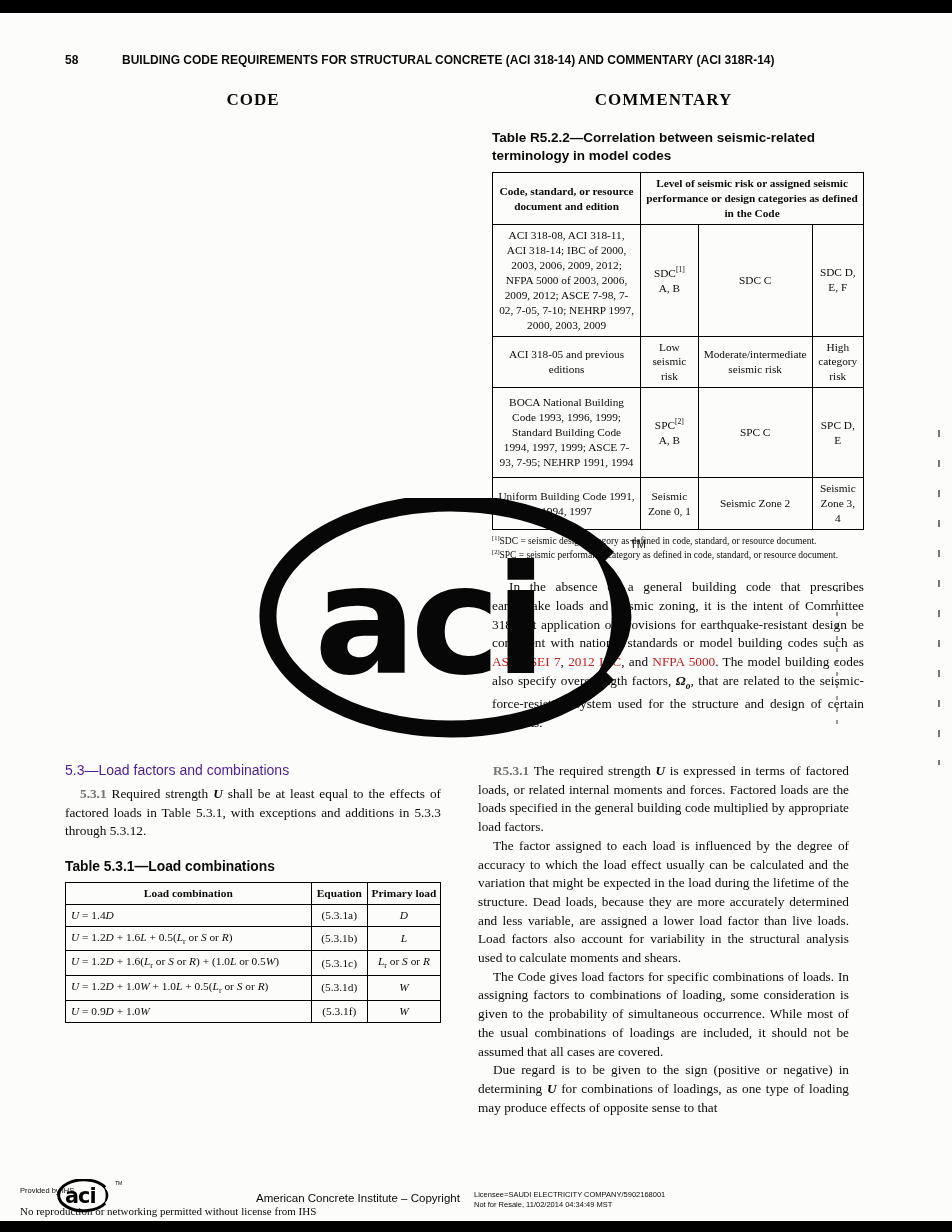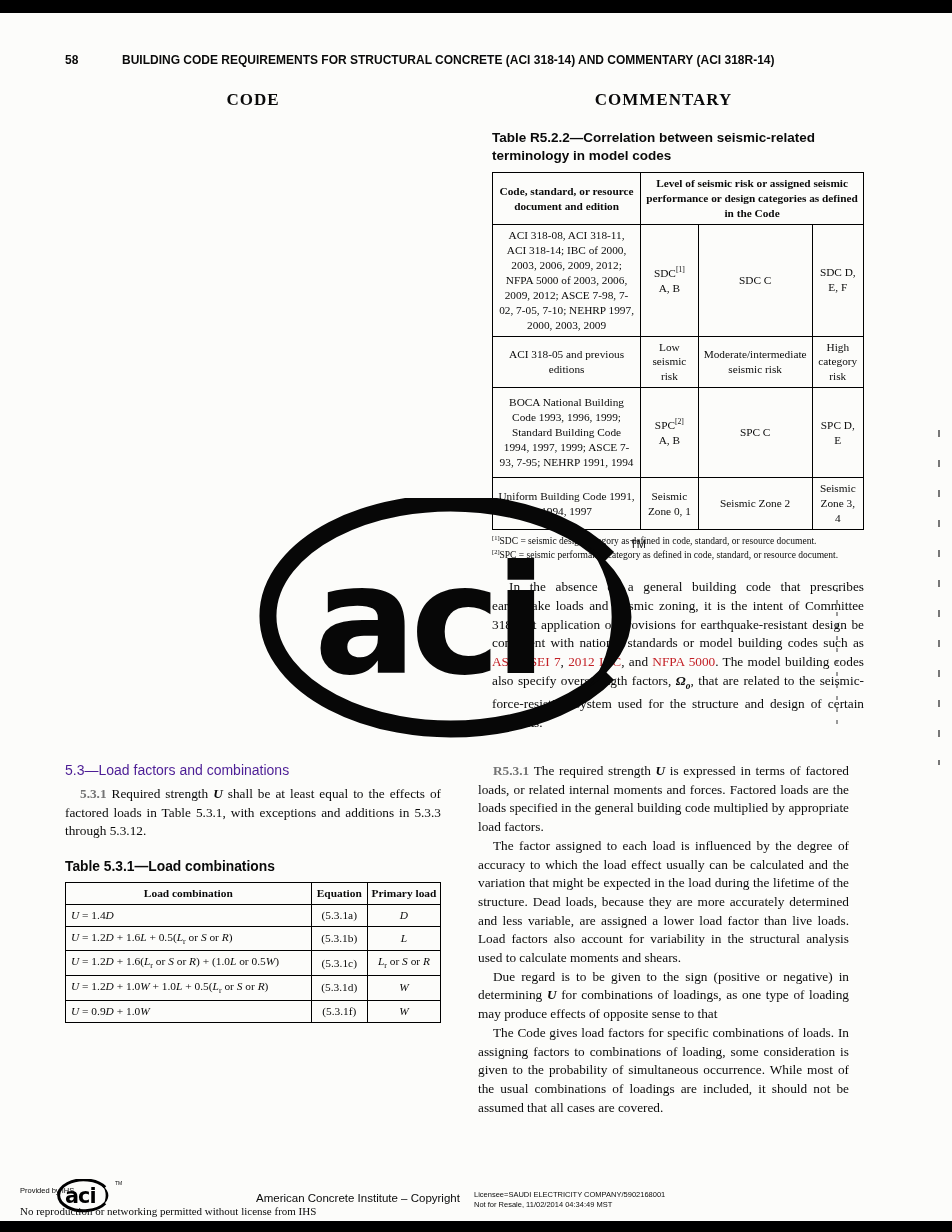--- a/index.html
+++ b/index.html
@@ -186,22 +186,22 @@
           <td class="eq">(5.3.1f)</td>
           <td class="pl math"><i>W</i></td>
         </tr>
       </tbody>
     </table>
   </div>
 
   <div class="secr53">
     <p><span class="rednum">R5.3.1</span><span> The required strength </span><span class="bivar">U</span><span> is expressed in terms of factored loads, or related internal moments and forces. Factored loads are the loads specified in the general building code multiplied by appropriate load factors.</span></p>
     <p>The factor assigned to each load is influenced by the degree of accuracy to which the load effect usually can be calculated and the variation that might be expected in the load during the lifetime of the structure. Dead loads, because they are more accurately determined and less variable, are assigned a lower load factor than live loads. Load factors also account for variability in the structural analysis used to calculate moments and shears.</p>
+    <p>The Code gives load factors for specific combinations of loads. In assigning factors to combinations of loading, some consideration is given to the probability of simultaneous occurrence. While most of the usual combinations of loadings are included, it should not be assumed that all cases are covered.</p>
     <p><span>Due regard is to be given to the sign (positive or negative) in determining </span><span class="bivar">U</span><span> for combinations of loadings, as one type of loading may produce effects of opposite sense to that</span></p>
-    <p>The Code gives load factors for specific combinations of loads. In assigning factors to combinations of loading, some consideration is given to the probability of simultaneous occurrence. While most of the usual combinations of loadings are included, it should not be assumed that all cases are covered.</p>
   </div>
 
   <div class="f-provided">Provided by IHS</div>
   <div class="f-logo">
     <svg width="55" height="34" viewBox="0 0 402 246">
       <path d="M 352 60 A 183 113 0 1 0 352 176" fill="none" stroke="#000" stroke-width="22"></path>
       <path d="M 332 48 A 165 105 0 0 1 332 190 A 80 100 0 0 0 332 48 Z" fill="#000"></path>
       <text x="58" y="175" font-family="DejaVu Sans, sans-serif" font-size="152" font-weight="bold" letter-spacing="-6" fill="#000">aci</text>
     </svg>
     <span class="tm2">TM</span>

